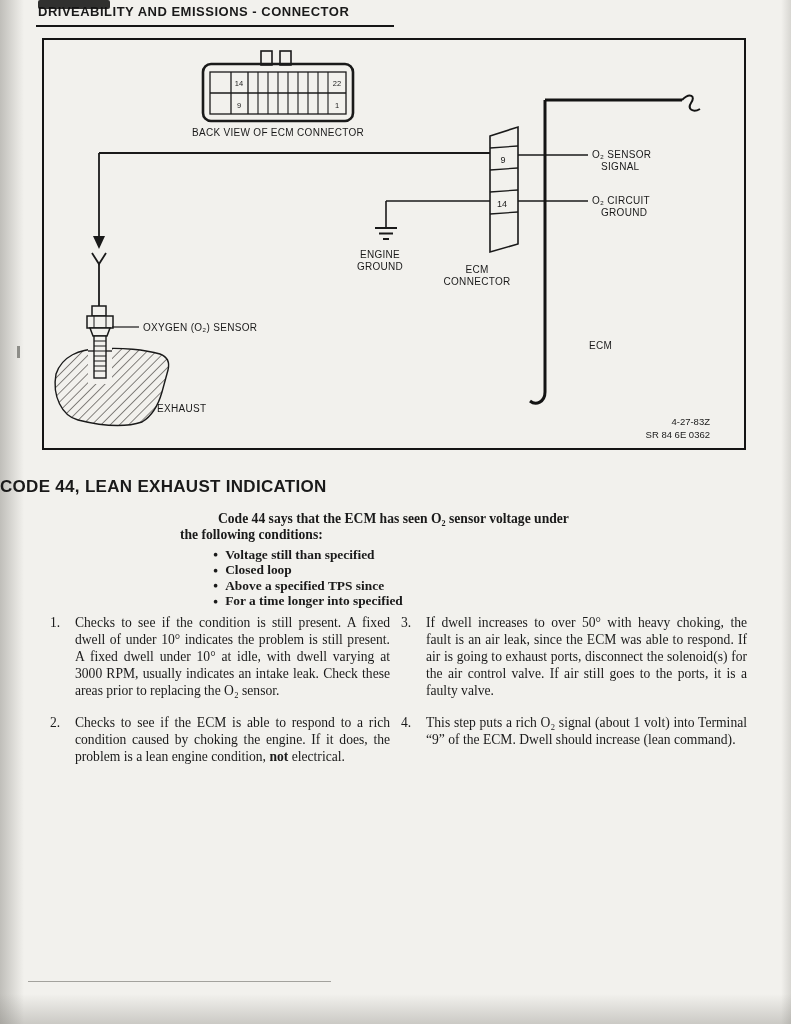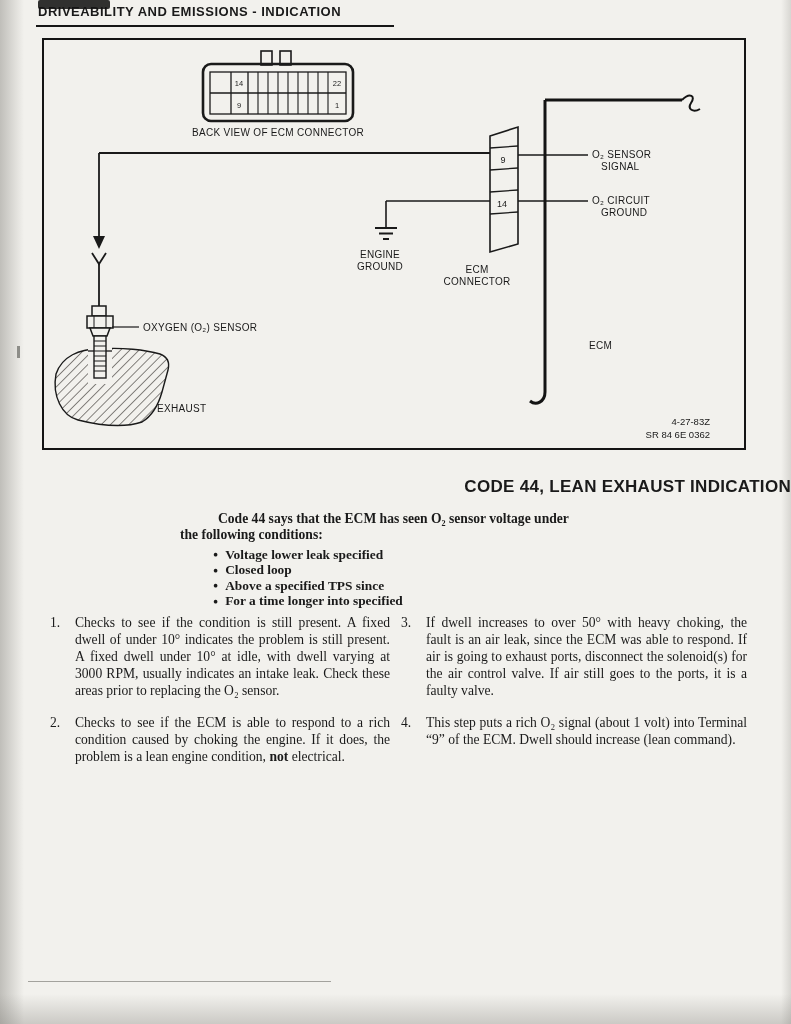--- a/index.html
+++ b/index.html
@@ -30,21 +30,21 @@
   .figure-box { position:absolute; top:38px; left:42px; width:704px; height:412px; border:2px solid #141414; }
   svg text { font-family:"Liberation Sans","DejaVu Sans",sans-serif; fill:#1a1a1a; }
   svg .lbl { font-size:10px; letter-spacing:.3px; }
   svg .pin-small { font-size:7.5px; }
   svg .pin-strip { font-size:9px; }
   svg .code { font-size:9.5px; }
 
   .figure-caption { position:absolute; top:456px; left:0; width:755px; text-align:center;
     font-weight:bold; font-size:12.2px; letter-spacing:.2px; }
 
-  .section-title { position:absolute; top:477px; left:0; width:791px; margin:0; text-align:right;
+  .section-title { position:absolute; top:477px; left:0; width:791px; margin:0; text-align:left;
     font-weight:bold; font-size:17px; letter-spacing:.3px; }
 
   .serif { font-family:"Liberation Serif","DejaVu Serif",serif; }
 
   .intro { position:absolute; top:511px; left:180px; width:400px; font-size:13.6px; line-height:16.4px;font-weight:bold; }
   .intro-line1 { padding-left:38px; }
   .conditions { margin:4px 0 0 33px; padding:0; list-style:none; }
   .conditions li { line-height:14.4px; font-size:13.4px; }
   .conditions li::before { content:"●"; font-size:8.5px; margin-right:7px; position:relative; top:-1.5px; }
 
@@ -62,21 +62,21 @@
 
 <div class="page">
 
   <div class="edge-left"></div>
   <div class="edge-right"></div>
   <div class="edge-bottom"></div>
   <div class="scan-line-bottom"></div>
   <div class="tick-left"></div>
 
   <div class="header-wrap">
-    <span class="header-text">DRIVEABILITY AND EMISSIONS - INDICATION</span>
+    <span class="header-text">DRIVEABILITY AND EMISSIONS - CONNECTOR</span>
   </div>
   <div class="header-smudge"></div>
   <div class="header-rule"></div>
 
   <div class="figure-box">
     <svg viewBox="0 0 700 408" width="700" height="408">
       <defs>
         <pattern id="hatch" patternUnits="userSpaceOnUse" width="6.5" height="6.5" patternTransform="rotate(45)">
           <line x1="0" y1="0" x2="0" y2="6.5" stroke="#26231f" stroke-width="1.1"></line>
         </pattern>
@@ -185,21 +185,21 @@
     </svg>
   </div>
 
 
   <h1 class="section-title">CODE 44, LEAN EXHAUST INDICATION</h1>
 
   <div class="intro serif">
     <div class="intro-line1">Code 44 says that the ECM has seen O₂ sensor voltage under</div>
     <div class="intro-line2">the following conditions:</div>
     <ul class="conditions">
-      <li>Voltage lower leak specified</li>
+      <li>Voltage still than specified</li>
       <li>Closed loop</li>
       <li>Above a specified TPS since</li>
       <li>For a time longer into specified</li>
     </ul>
   </div>
 
   <div class="columns serif">
     <div class="col-left">
       <div class="step">
         <span class="step-num">1.</span>

